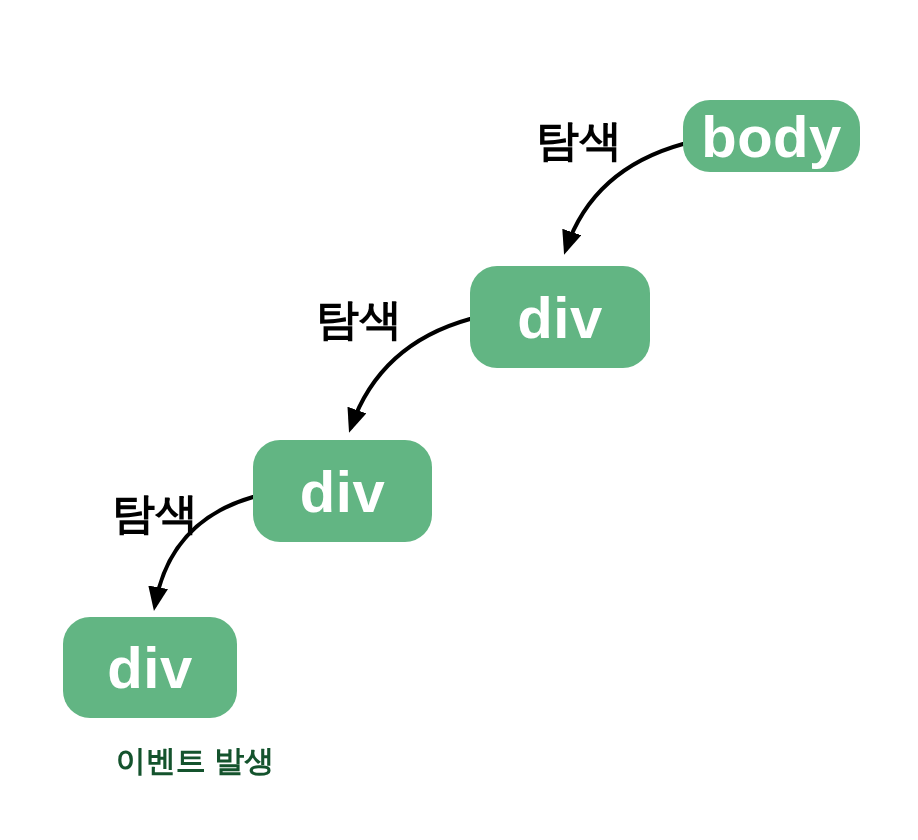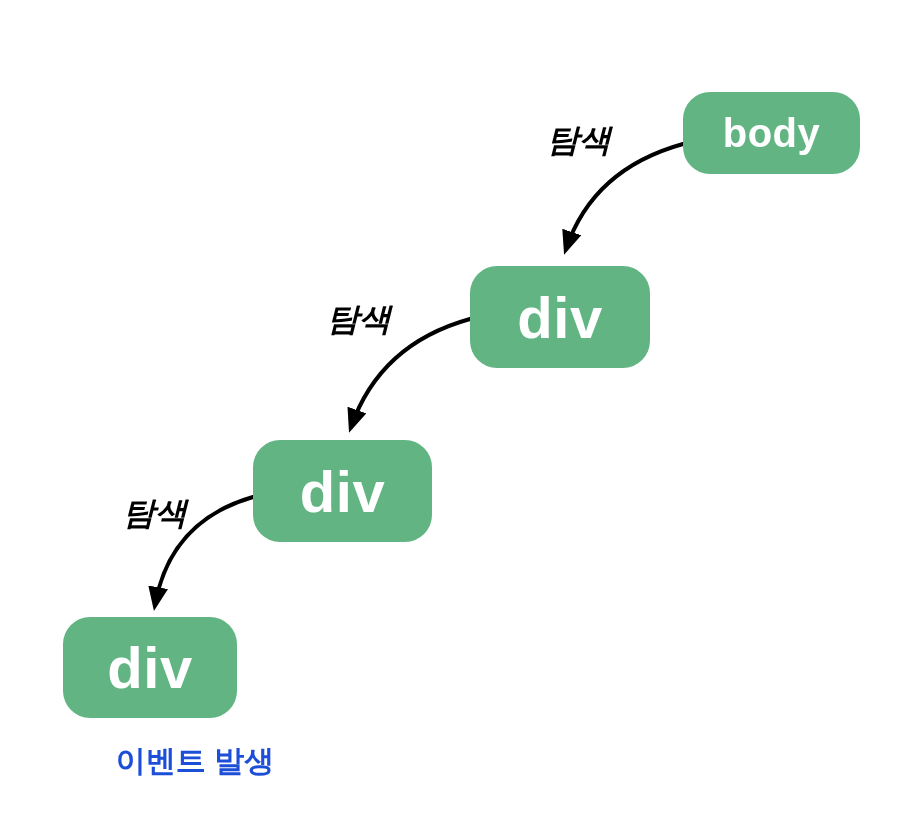--- a/index.html
+++ b/index.html
@@ -27,42 +27,41 @@
     position: absolute;
     border-radius: 27px;
     display: flex;
     align-items: center;
     justify-content: center;
     color: #ffffff;
     font-weight: bold;
     font-size: 58px;
     letter-spacing: 0.5px;
   }
-  .node-body { left: 683px; top: 92px;  width: 177px; height: 82px;  font-size: 40px; }
+  .node-body { left: 683px; top: 100px;  width: 177px; height: 72px;  font-size: 58px; }
   .node-div1 { left: 470px; top: 266px; width: 180px; height: 102px; }
   .node-div2 { left: 253px; top: 440px; width: 179px; height: 102px; }
   .node-div3 { left: 63px;  top: 617px; width: 174px; height: 101px; }
   .edge-label {
     position: absolute;
     transform: translate(-50%, -50%);
     color: #000000;
     font-weight: bold;
-    font-size: 32px;
+    font-size: 43px;
     white-space: nowrap;
-    font-style: italic;
   }
   .edge-label-1 { left: 579px; top: 141px; }
   .edge-label-2 { left: 359px; top: 320px; }
   .edge-label-3 { left: 155px; top: 514px; }
   .caption {
     position: absolute;
     left: 195px;
     top: 761px;
     transform: translate(-50%, -50%);
-    color: #1d4ed8;
+    color: #14532d;
     font-weight: bold;
     font-size: 30px;
     white-space: nowrap;
   }
 </style>
 </head>
 <body>
 
 <div class="canvas">
 

